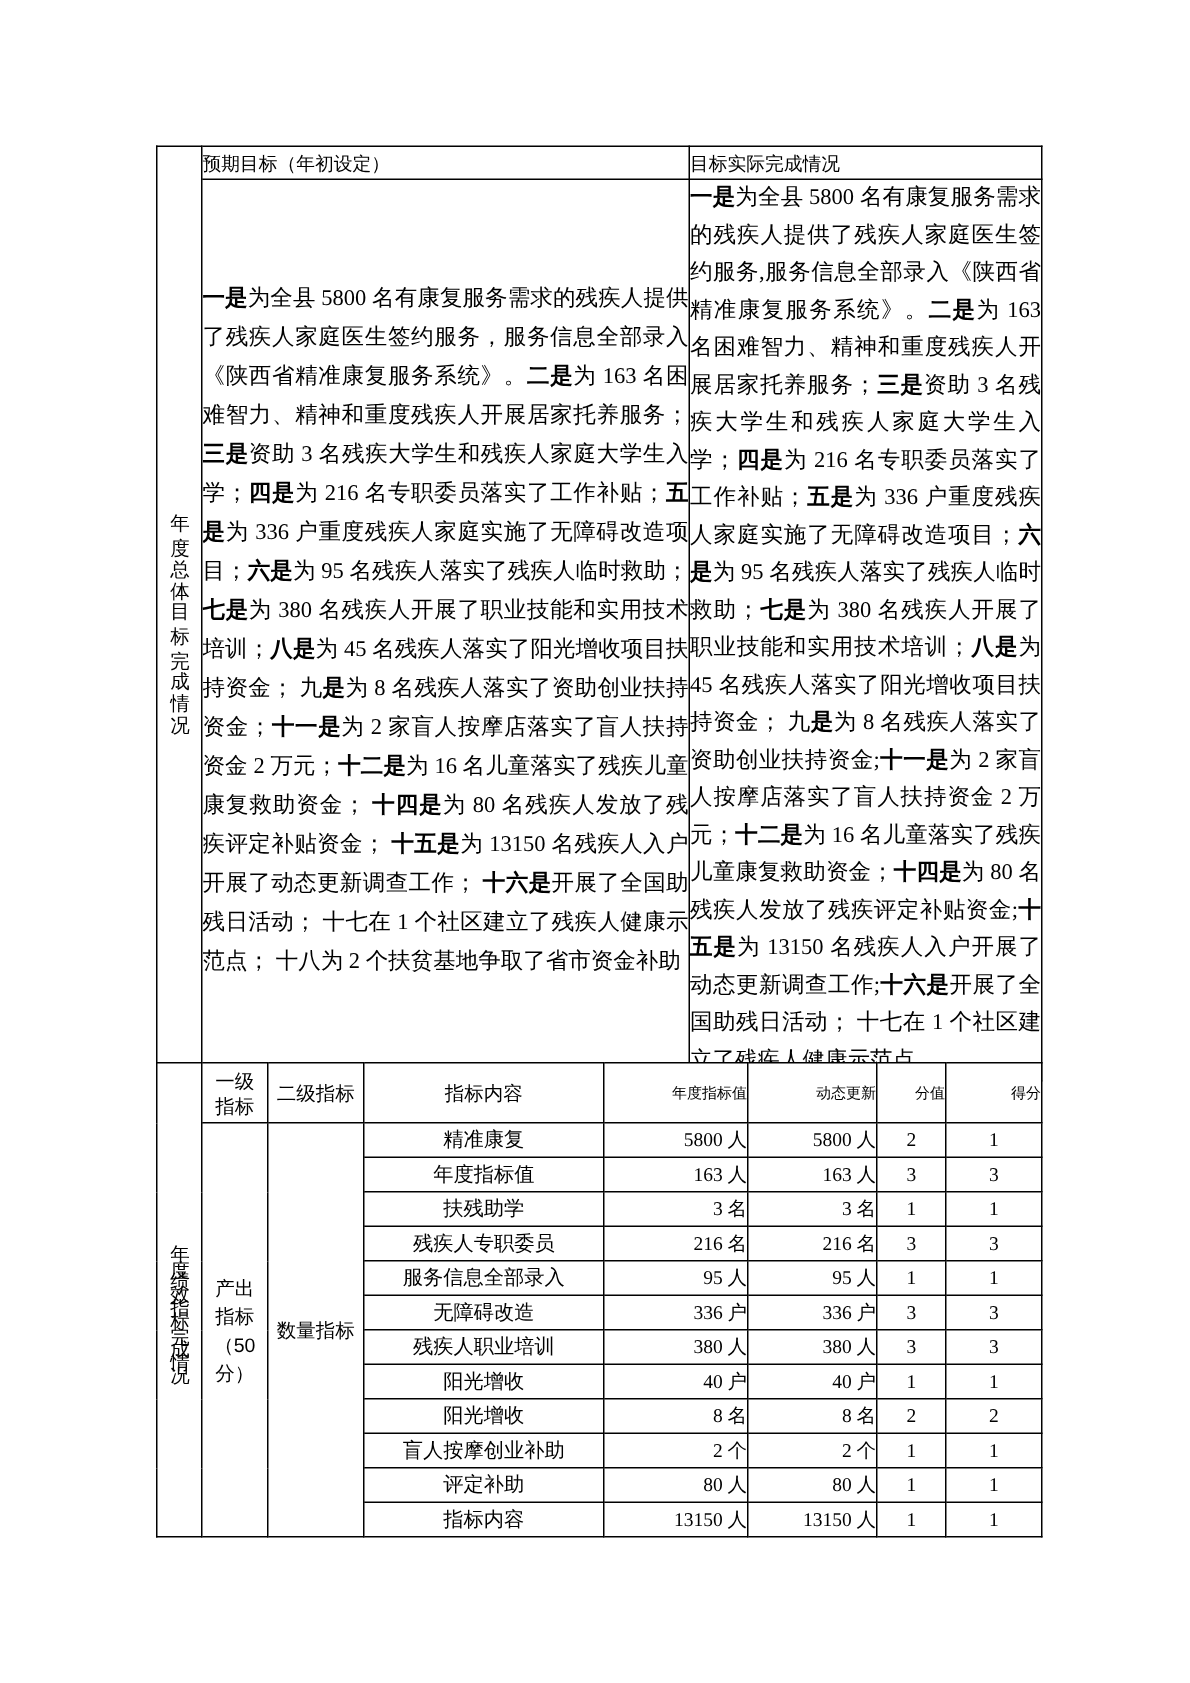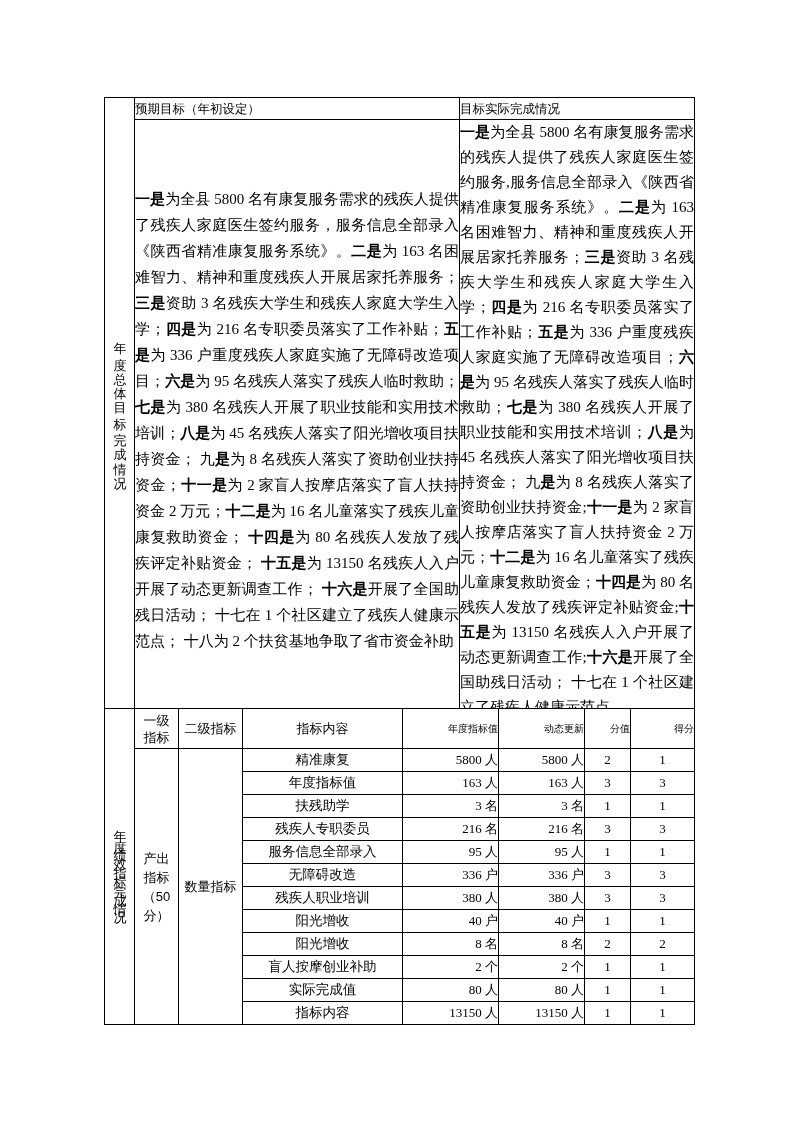--- a/index.html
+++ b/index.html
@@ -157,21 +157,21 @@
       <td class="score-cell">2</td>
     </tr>
     <tr>
       <td class="ind-cell">盲人按摩创业补助</td>
       <td class="val-cell">2 个</td>
       <td class="val-cell">2 个</td>
       <td class="score-cell">1</td>
       <td class="score-cell">1</td>
     </tr>
     <tr>
-      <td class="ind-cell">实际完成值</td>
+      <td class="ind-cell">评定补助</td>
       <td class="val-cell">80 人</td>
       <td class="val-cell">80 人</td>
       <td class="score-cell">1</td>
       <td class="score-cell">1</td>
     </tr>
     <tr>
       <td class="ind-cell">指标内容</td>
       <td class="val-cell">13150 人</td>
       <td class="val-cell">13150 人</td>
       <td class="score-cell">1</td>

